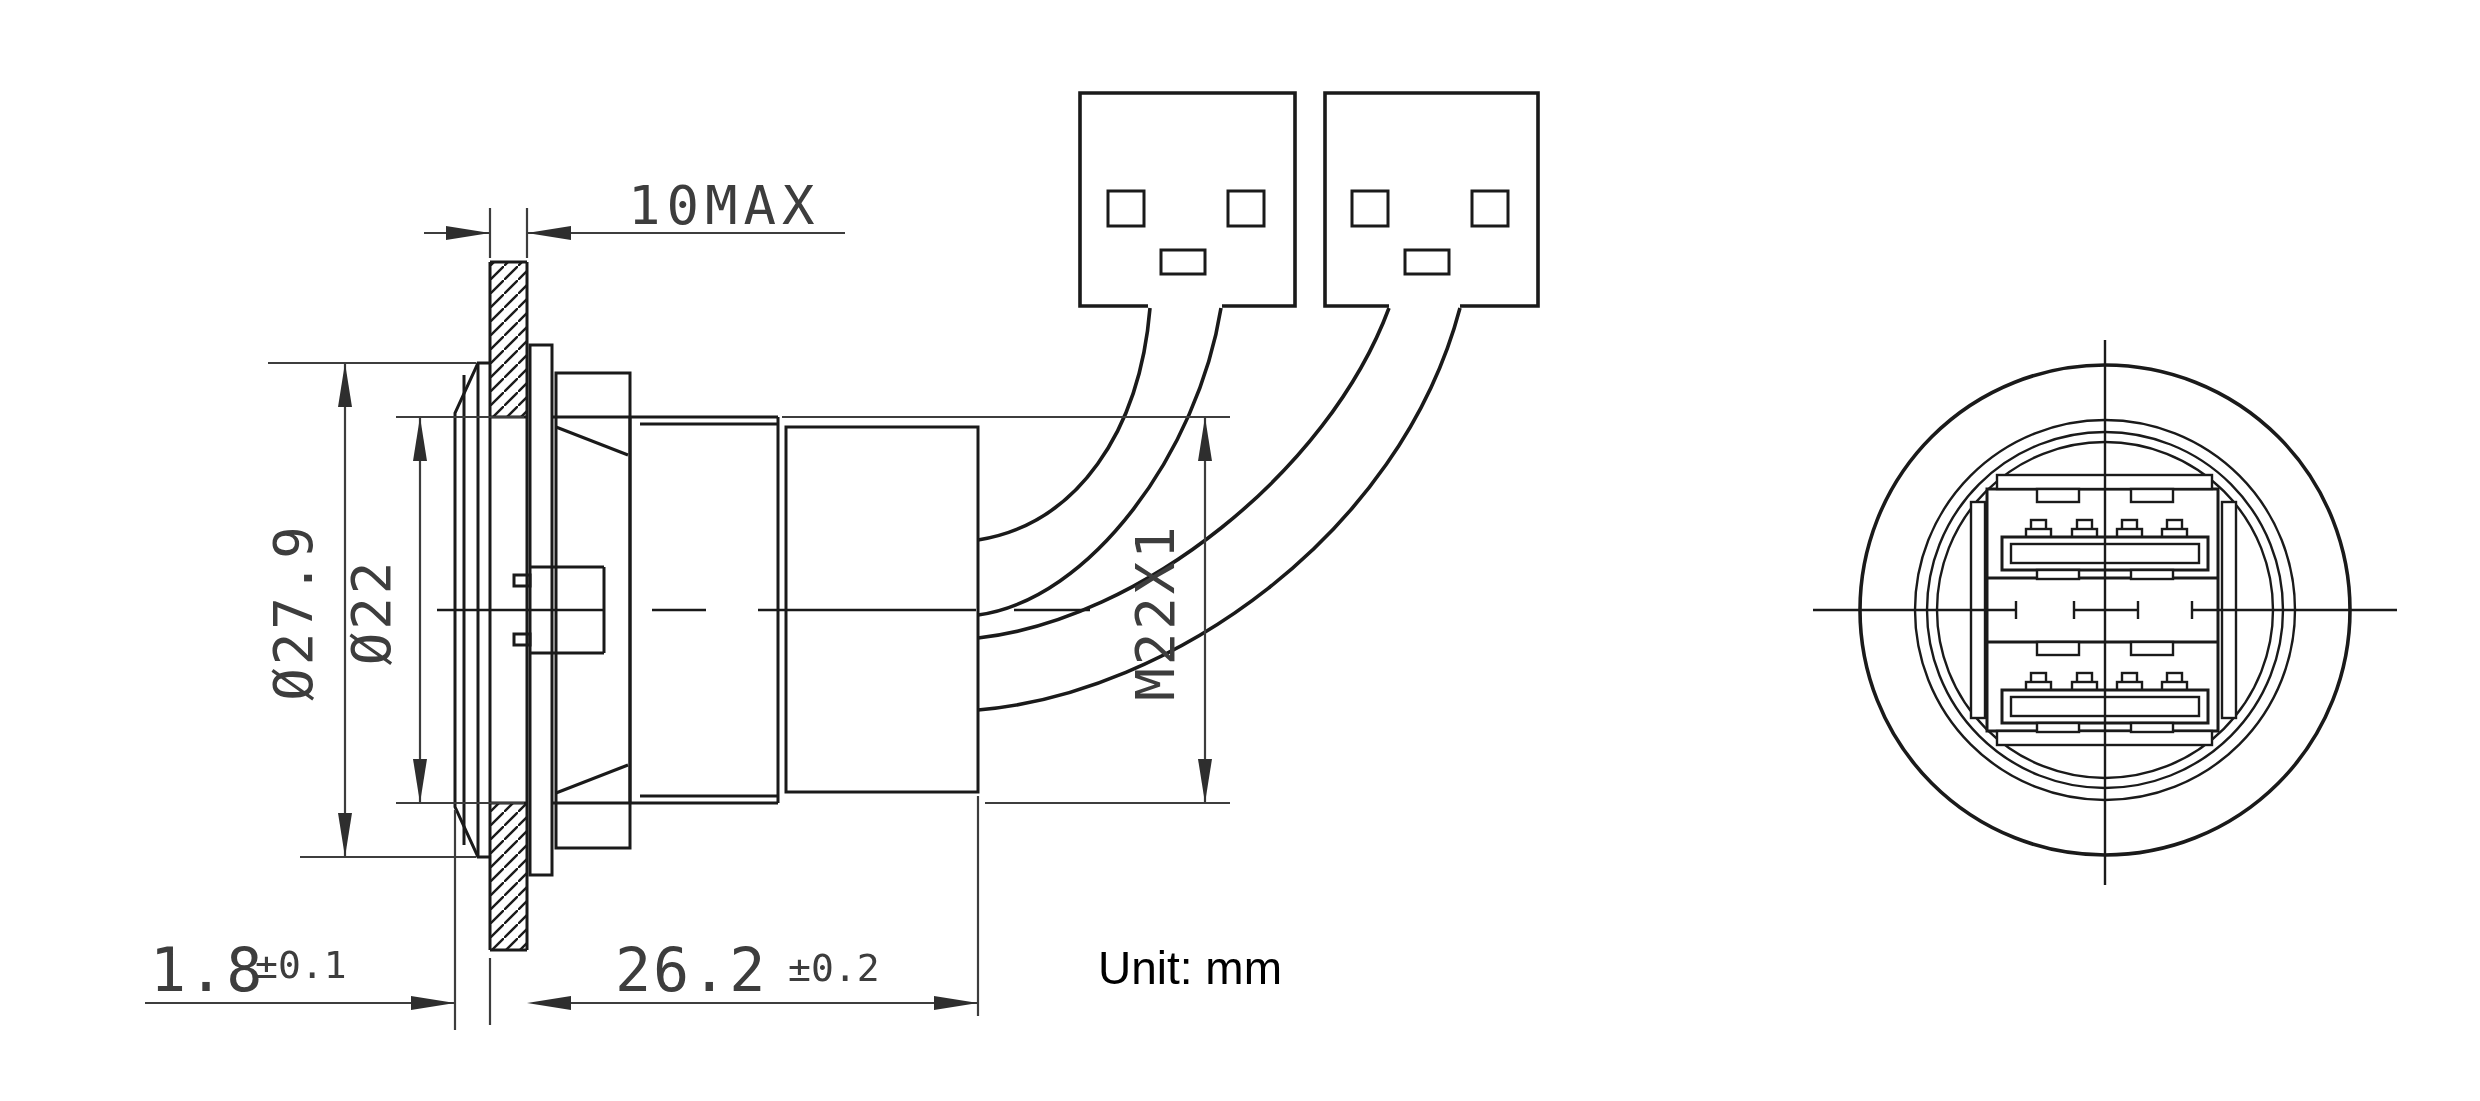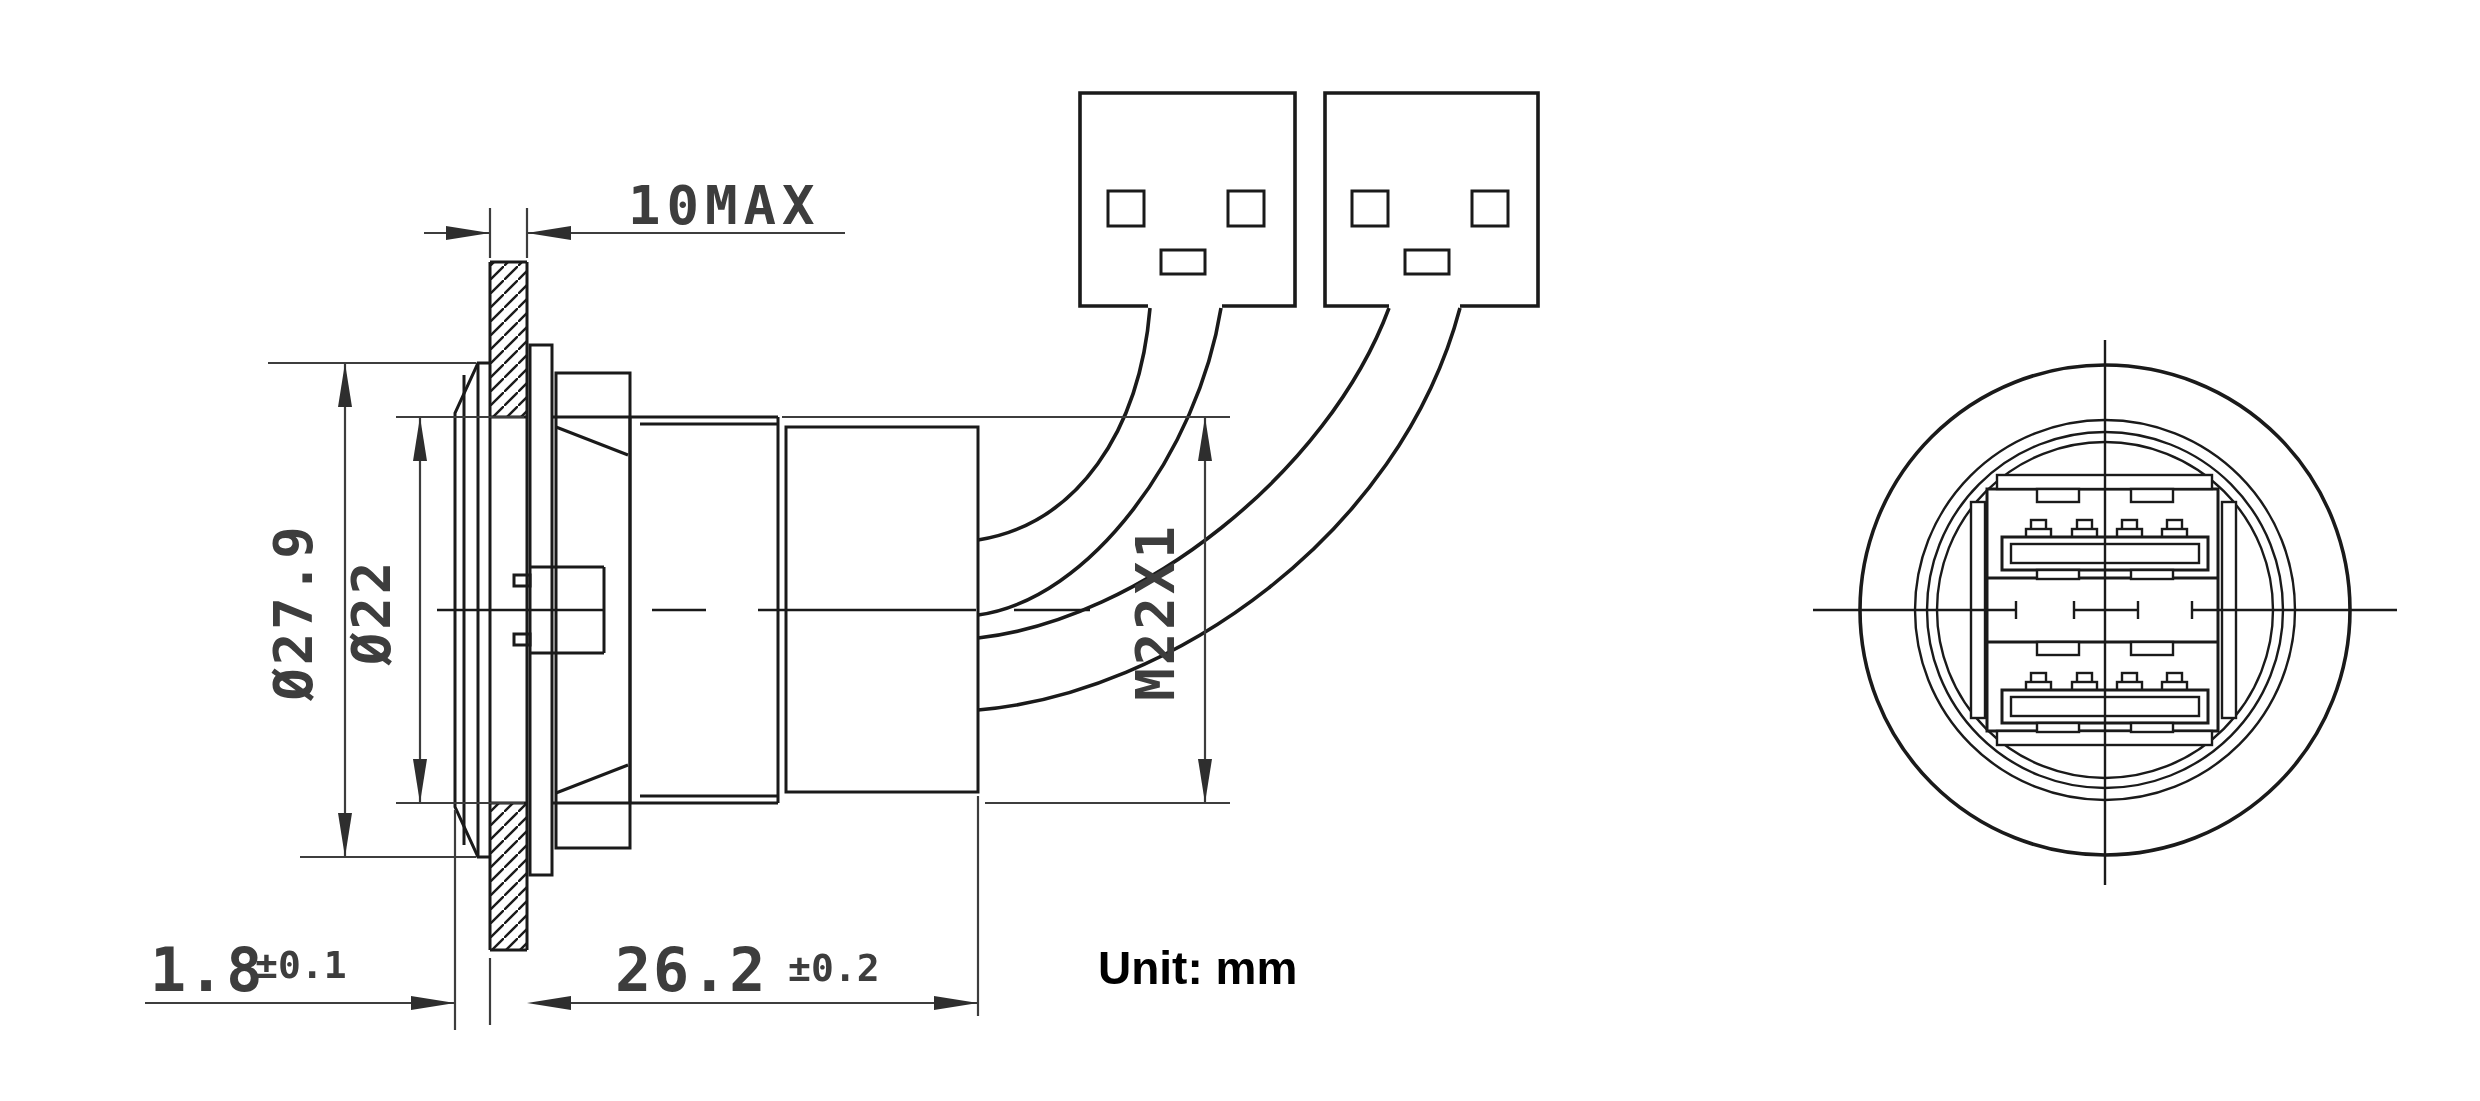--- a/index.html
+++ b/index.html
@@ -1,17 +1,17 @@
 <!DOCTYPE html>
 <html><head>
 <meta charset="utf-8">
 <style>
   html,body{margin:0;padding:0;background:#ffffff;}
   .stage{position:relative;width:2480px;height:1101px;background:#ffffff;overflow:hidden;
-         font-family:"Liberation Sans",sans-serif;font-weight:bold;}
+         font-family:"Liberation Sans",sans-serif;}
   svg{display:block;}
   .outline{stroke:#1a1a1a;stroke-width:3;fill:none;}
   .outline-bold{stroke:#1a1a1a;stroke-width:3.6;fill:none;}
   .thin{stroke:#1a1a1a;stroke-width:2.4;fill:none;}
   .white{fill:#ffffff;}
   .dim{stroke:#3d3d3d;stroke-width:2.2;fill:none;}
   .dim-arrow{fill:#2e2e2e;stroke:none;}
   .dim-text{font-family:"DejaVu Sans Mono","Liberation Mono",monospace;fill:#3d3d3d;}
   .note-text{font-family:"Liberation Sans",sans-serif;fill:#000000;}
 </style>

